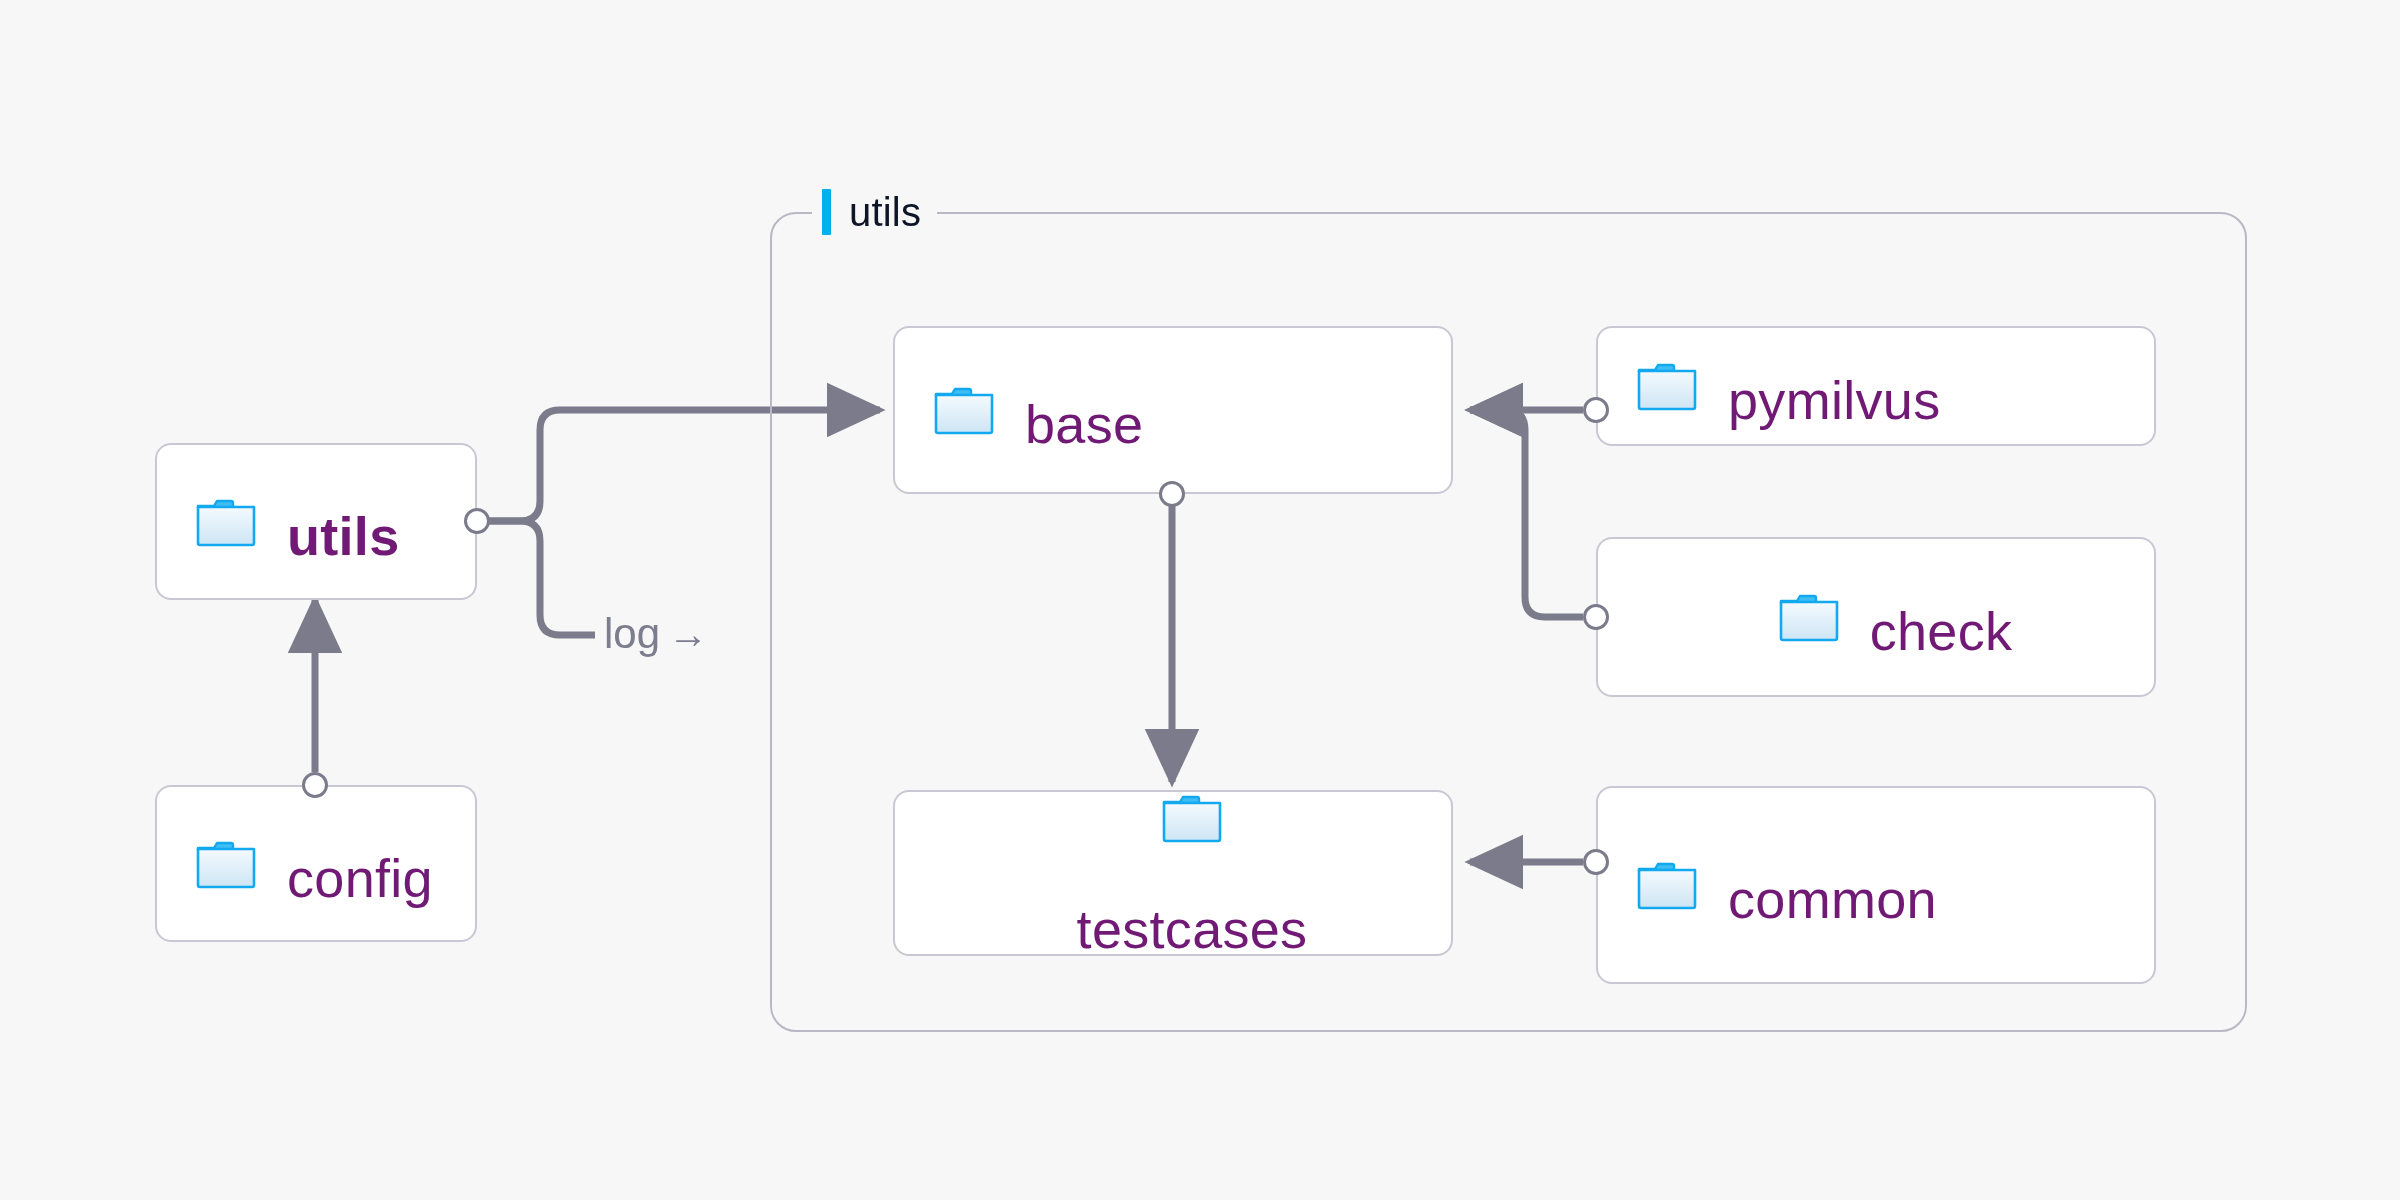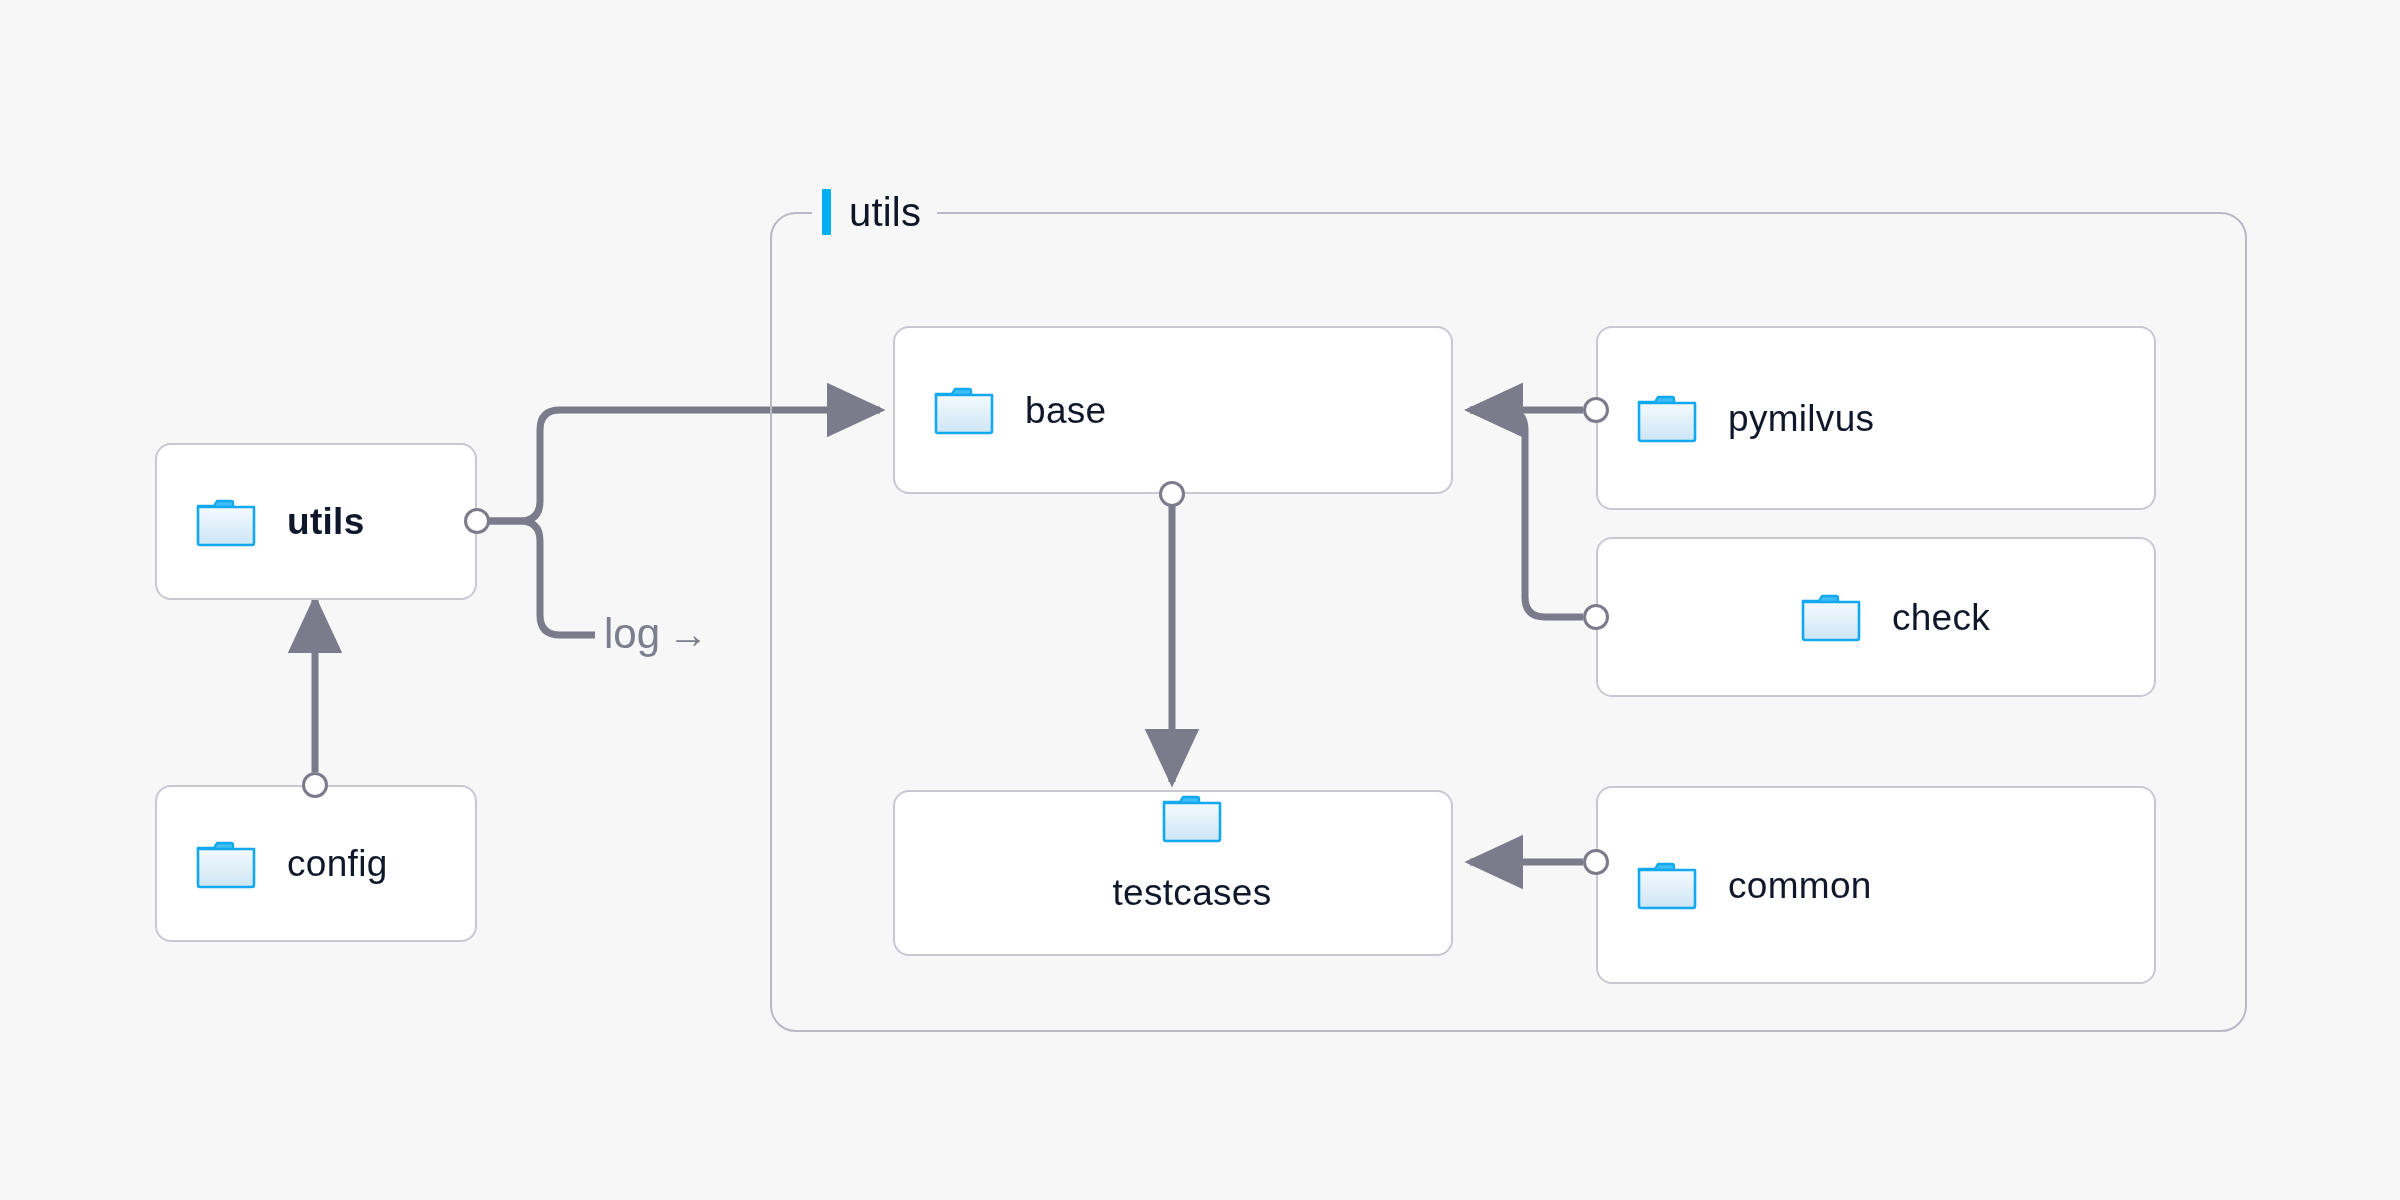--- a/index.html
+++ b/index.html
@@ -70,25 +70,26 @@
     box-sizing: border-box;
     background: #ffffff;
     border: 2px solid #c9c8d2;
     border-radius: 16px;
     display: flex;
     align-items: center;
     padding-left: 38px;
     gap: 30px;
   }
   .node-label {
-    font-size: 37px;
+    font-size: 54px;
     line-height: 1;
-    color: #0f172a;
+    color: #701a75;
     letter-spacing: 0.3px;
     white-space: nowrap;
+    margin-top: 28px;
   }
 
   
   .folder-icon {
     flex: none;
     width: 62px;
     height: 52px;
     display: block;
   }
 
@@ -188,21 +189,21 @@
   <div class="port" style="left:1159px; top:481px;"></div>
 
   <div class="node" style="left:893px; top:790px; width:560px; height:166px;flex-direction:column;">
     <svg class="folder-icon" viewBox="0 0 62 52">
       <path d="M3 10 h16 l3 -5 h14 a2 2 0 0 1 2 2 v5 h-35 z" fill="#3fbdf5" stroke="#12a9f0" stroke-width="2.4" stroke-linejoin="round"></path>
       <path d="M3 11 h56 v36 a2 2 0 0 1 -2 2 h-52 a2 2 0 0 1 -2 -2 z" fill="url(#folderGrad)" stroke="#12a9f0" stroke-width="2.6" stroke-linejoin="round"></path>
     </svg>
     <span class="node-label">testcases</span>
   </div>
 
-  <div class="node" style="left:1596px; top:326px; width:560px; height:184px;">
+  <div class="node" style="left:1596px; top:326px; width:560px; height:120px;">
     <svg class="folder-icon" viewBox="0 0 62 52">
       <path d="M3 10 h16 l3 -5 h14 a2 2 0 0 1 2 2 v5 h-35 z" fill="#3fbdf5" stroke="#12a9f0" stroke-width="2.4" stroke-linejoin="round"></path>
       <path d="M3 11 h56 v36 a2 2 0 0 1 -2 2 h-52 a2 2 0 0 1 -2 -2 z" fill="url(#folderGrad)" stroke="#12a9f0" stroke-width="2.6" stroke-linejoin="round"></path>
     </svg>
     <span class="node-label">pymilvus</span>
   </div>
   <div class="port" style="left:1583px; top:397px;"></div>
 
   <div class="node" style="left:1596px; top:537px; width:560px; height:160px;justify-content:center;">
     <svg class="folder-icon" viewBox="0 0 62 52">

